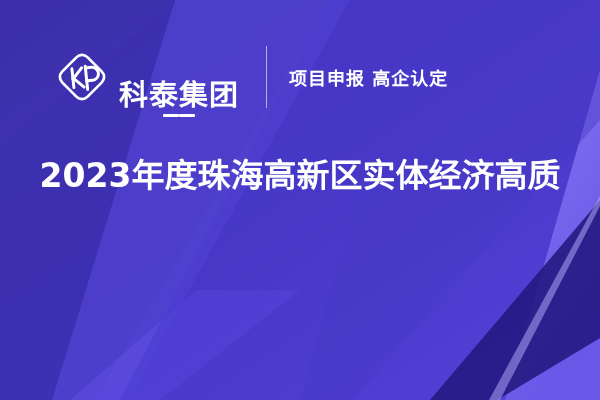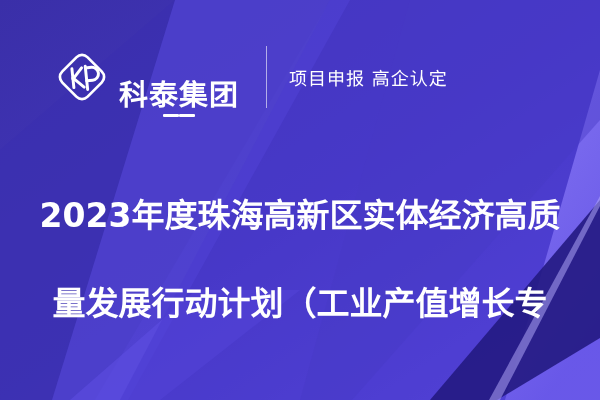--- a/index.html
+++ b/index.html
@@ -119,21 +119,21 @@
     line-height: 31px;
     font-weight: 400;
     color: #ffffff;
     letter-spacing: 1.5px;
     white-space: nowrap;
   }
 
   .tagline-sub {
     font-size: 18px;
     line-height: 24px;
-    font-weight: 400;
+    font-weight: 700;
     color: #ffffff;
     letter-spacing: 1px;
     margin-top: 3px;
     white-space: nowrap;
   }
 
   
   .headline {
     position: absolute;
     left: 0;
@@ -147,21 +147,20 @@
 
   .headline-line {
     display: block;
     font-size: 33px;
     line-height: 48px;
     font-weight: 700;
     color: #ffffff;
     letter-spacing: 0px;
     white-space: nowrap;
     font-family: "DejaVu Sans", "Liberation Sans", sans-serif;
-    margin-top: 40px;
   }
 </style>
 </head>
 <body>
 
 <div class="banner">
 
   <svg class="shapes" viewBox="0 0 600 400" preserveAspectRatio="none" aria-hidden="true">
     <defs>
       <linearGradient id="gBase" x1="0" y1="0" x2="1" y2="1">
@@ -226,16 +225,15 @@
 
     <span class="divider"></span>
 
     <div class="tagline">
       <span class="tagline-sub">项目申报 高企认定</span>
     </div>
   </div>
 
   <div class="headline">
     <span class="headline-line">2023年度珠海高新区实体经济高质</span>
-    <span class="headline-line">量发展行动计划（工业产值增长专</span>
   </div>
 
 </div>
 
 </body></html>

